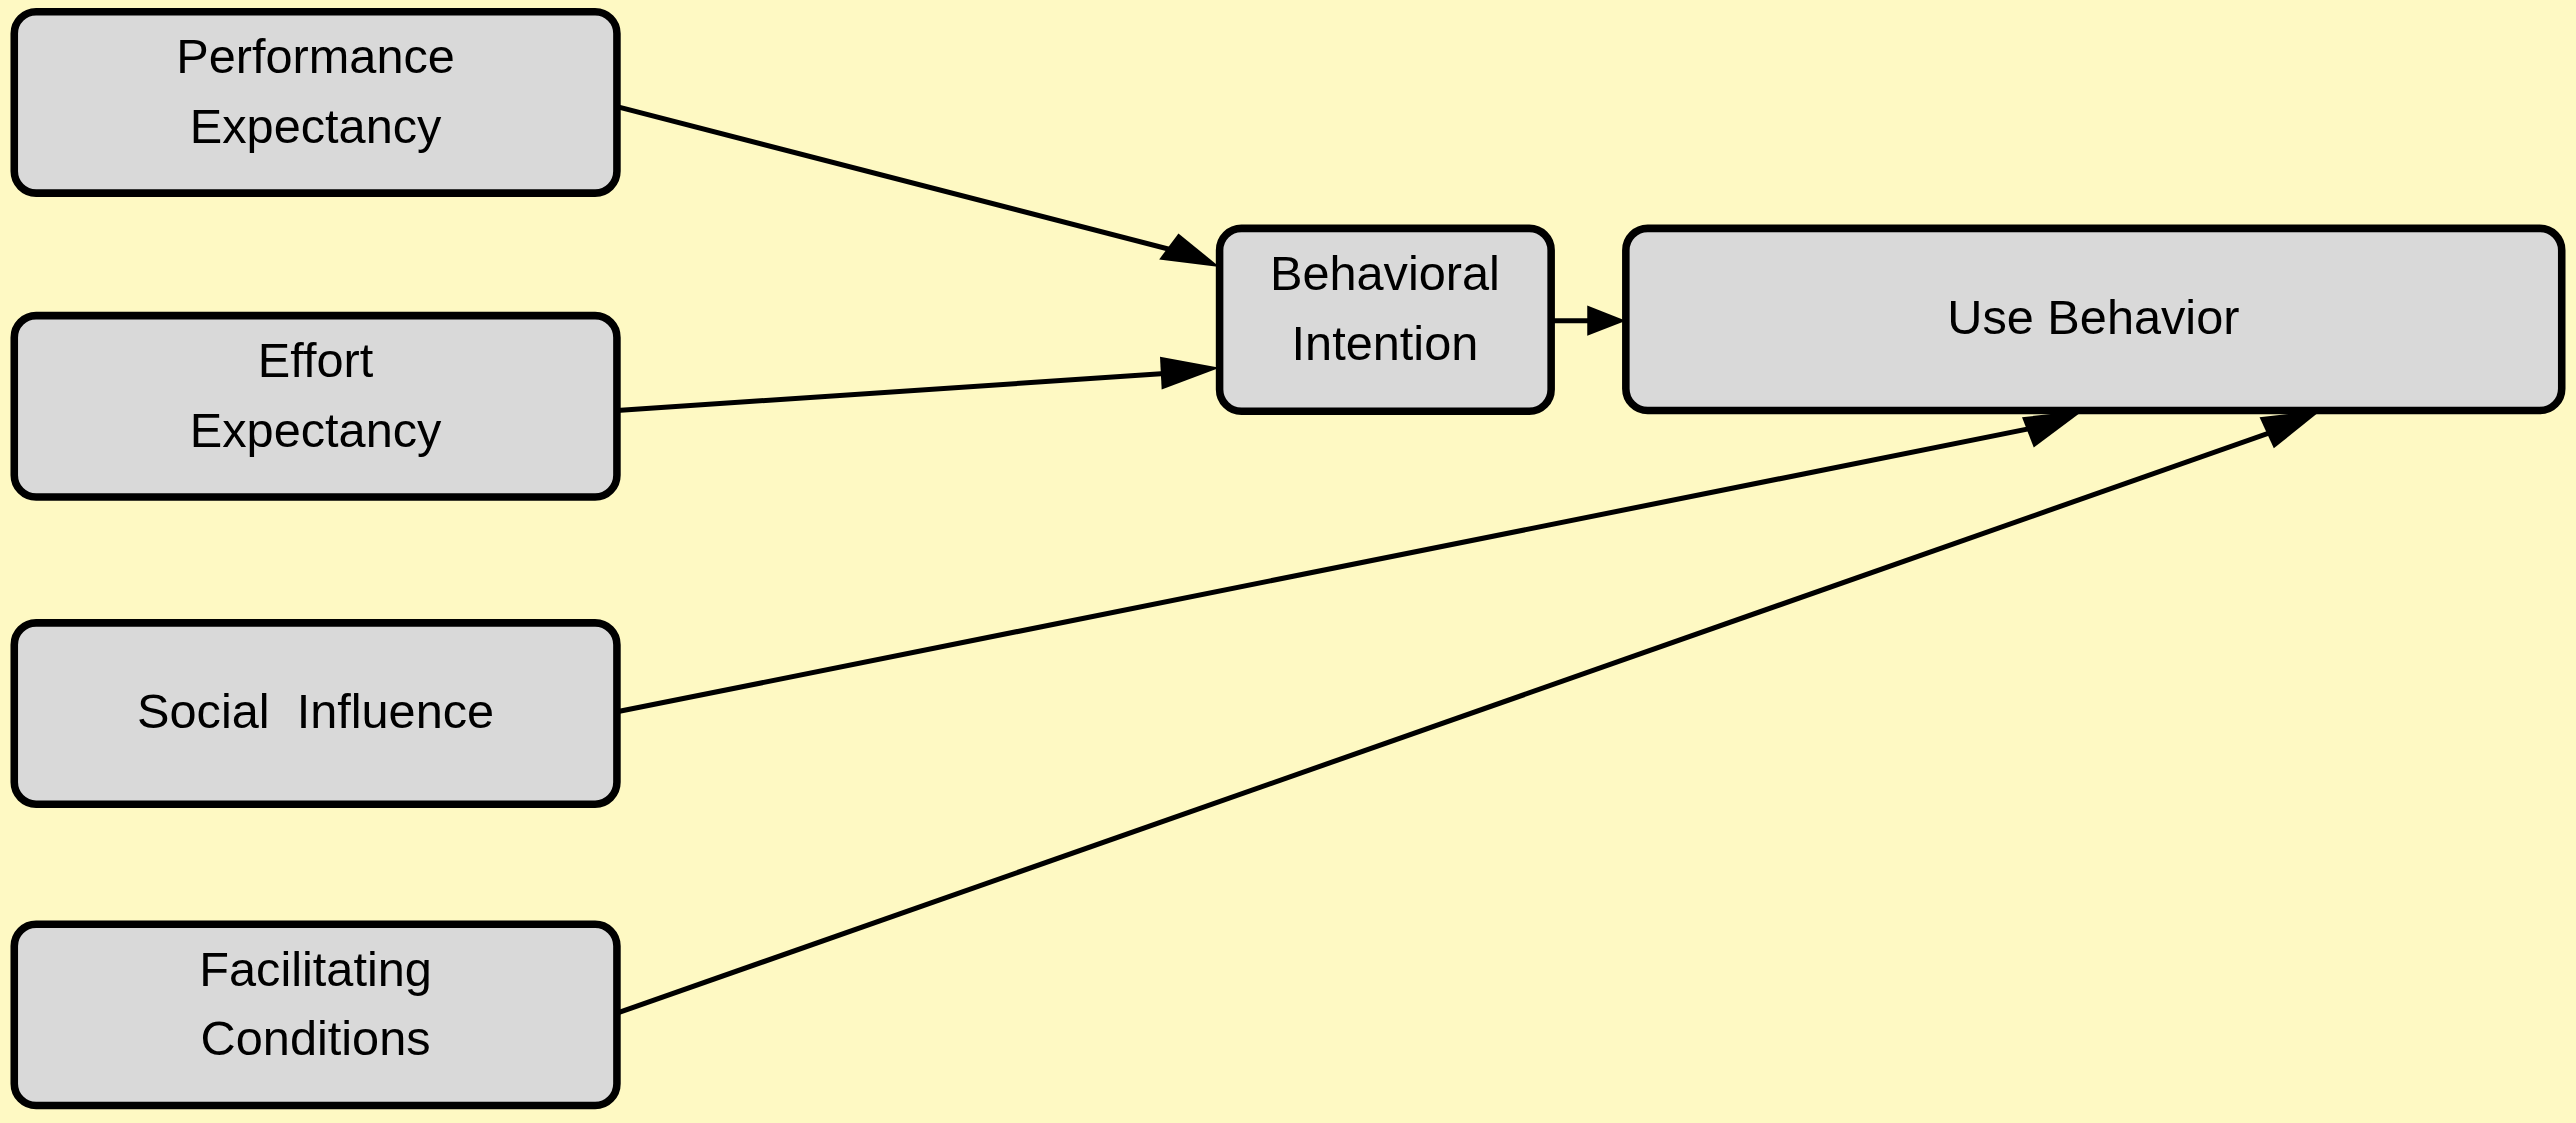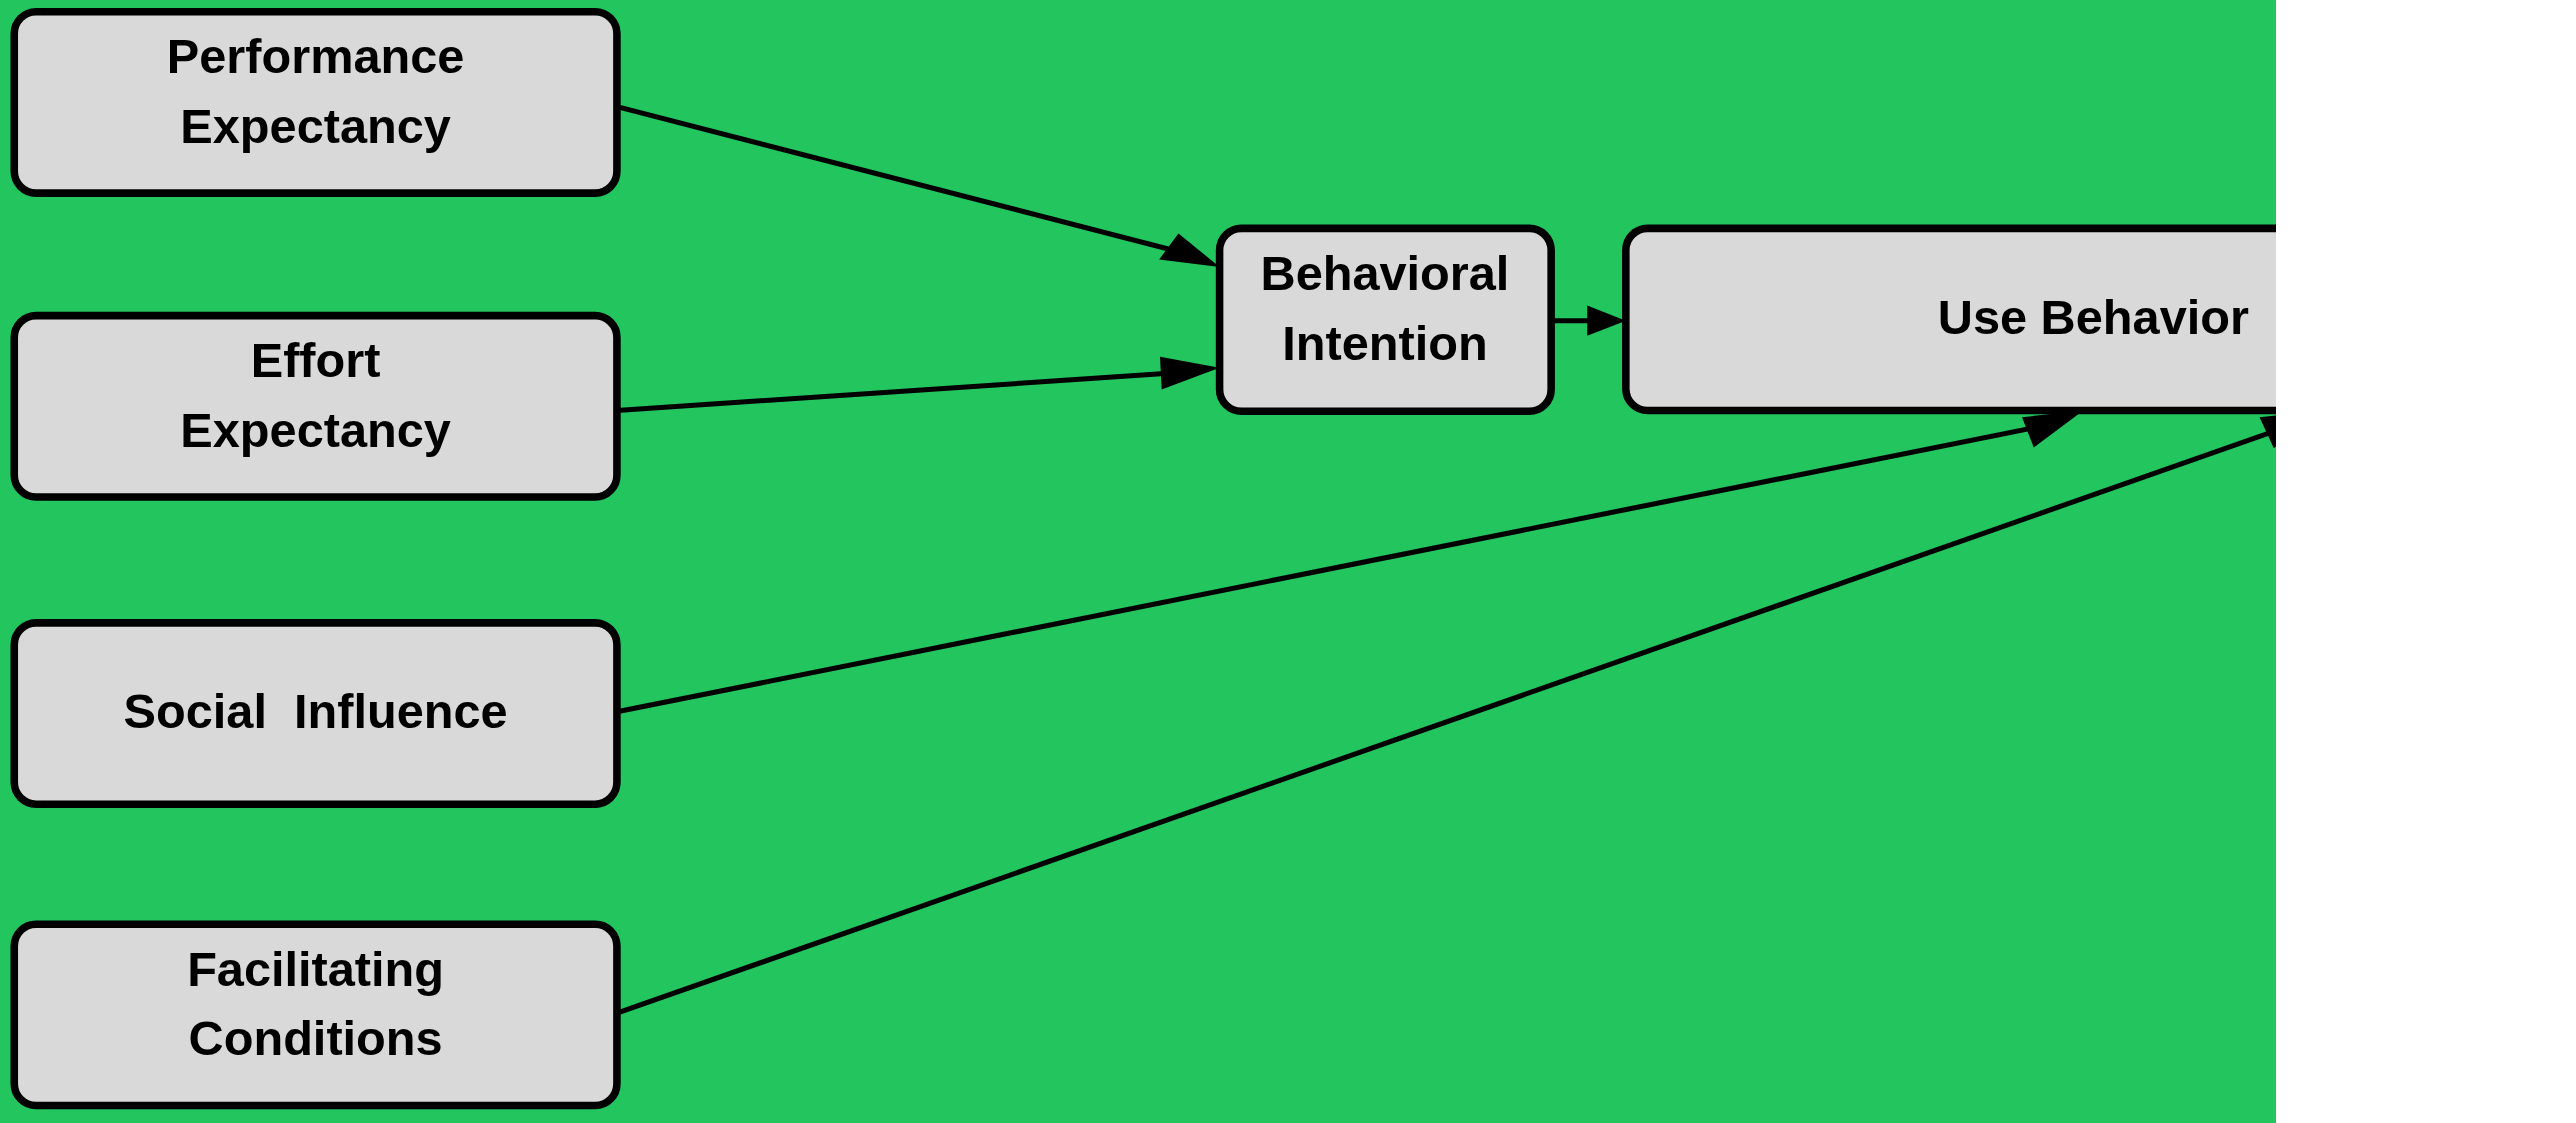--- a/index.html
+++ b/index.html
@@ -5,25 +5,24 @@
   html, body {
     margin: 0;
     padding: 0;
     background: #ffffff;
   }
   body {
     font-family: "Liberation Sans", sans-serif;
   }
   #diagram-root {
     position: relative;
-    width: 2276px;
+    width: 2576px;
     height: 1124px;
-    background: #22c55e;
+    background: #fef9c3;
     overflow: hidden;
-    font-weight: bold;
   }
   svg#utaut-svg {
     display: block;
     width: 2576px;
     height: 1124px;
   }
   .node-box {
     fill: #d9d9d9;
     stroke: #000000;
     stroke-width: 9;

